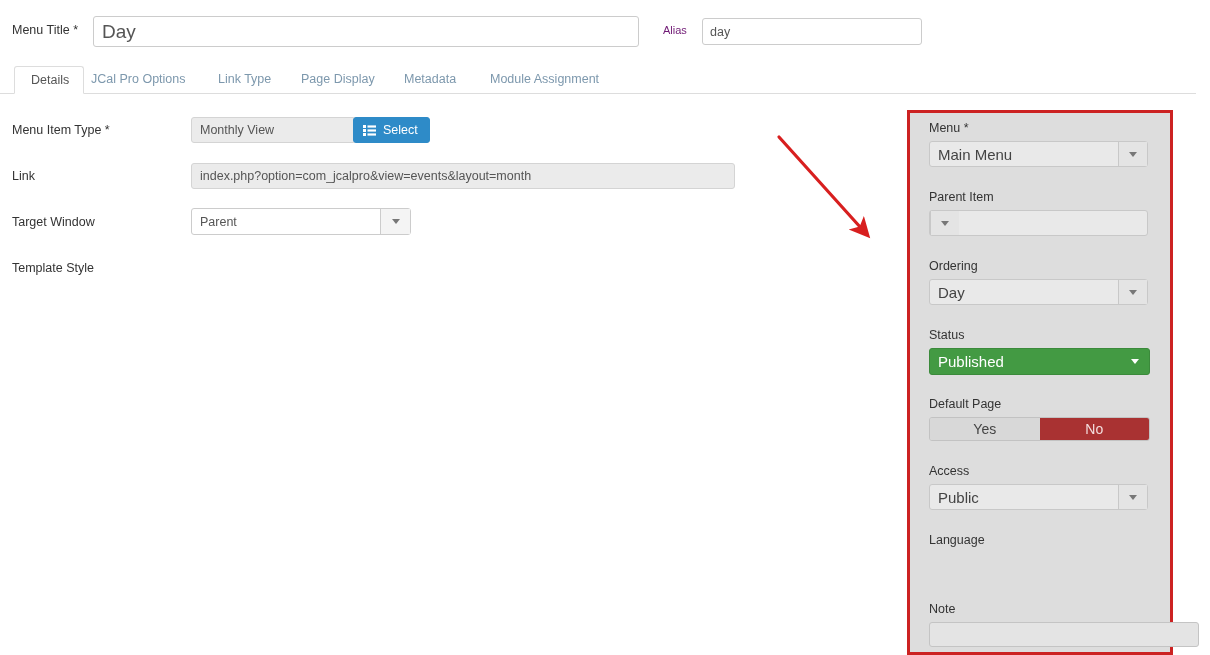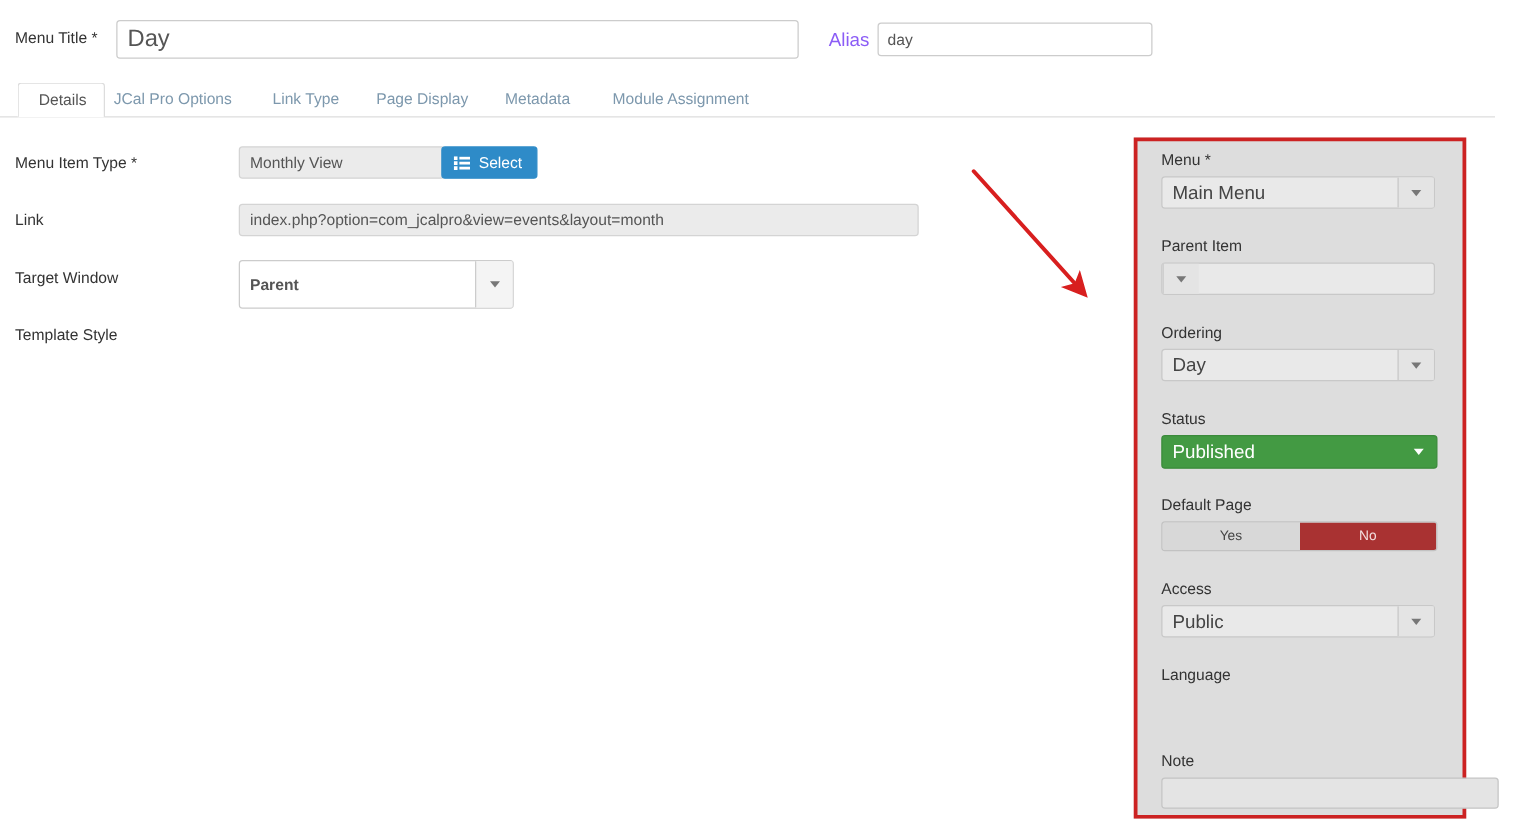--- a/index.html
+++ b/index.html
@@ -20,21 +20,21 @@
   }
   .input-title {
     position:absolute; left:93px; top:16px; width:546px; height:31px;
     background:#fff; border:1px solid #ccc; border-radius:3px;
     font-family:"Liberation Sans", sans-serif;
     font-size:19px; color:#555; padding:0 8px; line-height:29px;
     outline:none;
   }
   .lbl-alias {
     position:absolute; left:663px; top:24px;
-    font-size:15px; color:#8b5cf6; white-space:nowrap;
+    font-size:11px; color:#701a75; white-space:nowrap;
   }
   .input-alias {
     position:absolute; left:702px; top:18px; width:220px; height:27px;
     background:#fff; border:1px solid #ccc; border-radius:3px;
     font-family:"Liberation Sans", sans-serif;
     font-size:12.5px; color:#555; padding:0 7px; line-height:25px;
     outline:none;
   }
 
   
@@ -117,21 +117,21 @@
   .rp-select.green .caretbox { border-left:none; background:transparent; }
   .rp-select.green .caret { border-top-color:#ffffff; }
 
   .toggle {
     position:absolute; left:19px; width:221px; height:24px;
     display:flex; border-radius:3px; overflow:hidden;
     border:1px solid #c2c2c2;
   }
   .toggle .seg {
     flex:1; display:flex; align-items:center; justify-content:center;
-    font-size:11px; cursor:pointer;
+    font-size:14px; cursor:pointer;
   }
   .toggle .seg.off { background:#d8d8d8; color:#444; }
   .toggle .seg.on  { background:#a93232; color:#f3dede; }
 
   .note-input {
     position:absolute; left:19px; width:270px; height:25px;
     background:#e4e4e4; border:1px solid #c4c4c4; border-radius:3px;
     font-family:"Liberation Sans", sans-serif;
     font-size:12.5px; color:#444; padding:0 7px; outline:none;
   }
@@ -175,21 +175,21 @@
     </svg>
     <span class="lbltxt">Select</span>
   </div>
 
   <div class="lf-label" style="left:12px; top:169px;">Link</div>
   <div class="ro-field" style="left:191px; top:163px; width:544px; height:26px;">
     <span>index.php?option=com_jcalpro&amp;view=events&amp;layout=month</span>
   </div>
 
   <div class="lf-label" style="left:12px; top:215px;">Target Window</div>
-  <div class="fake-select" style="left:191px; top:208px; width:220px; height:39px;font-weight:bold;">
+  <div class="fake-select" style="left:191px; top:208px; width:220px; height:27px;">
     <div class="val">Parent</div>
     <div class="caretbox">
         <i class="caret"></i>
       </div>
   </div>
 
   <div class="lf-label" style="left:12px; top:261px;">Template Style</div>
 
   <div class="redpanel">
     <div class="rp-inner">

